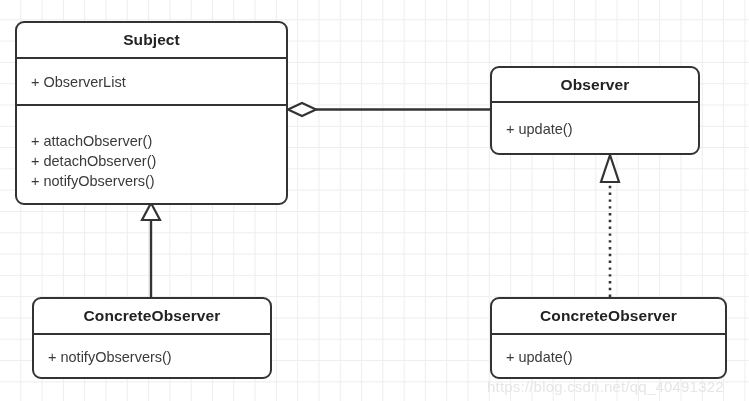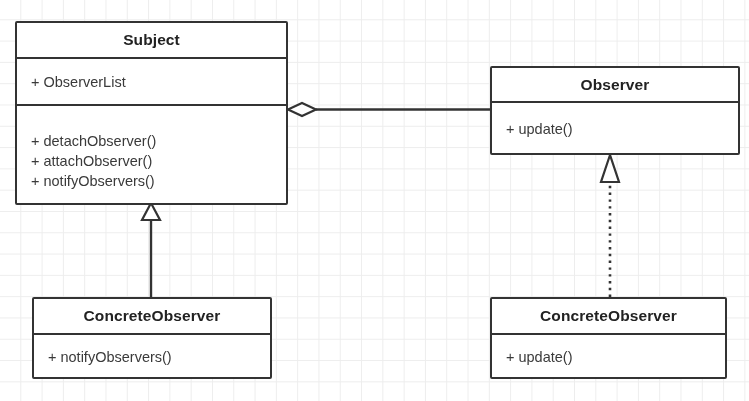--- a/index.html
+++ b/index.html
@@ -36,21 +36,21 @@
     width: 749px;
     height: 401px;
   }
 
   
   .uml-class {
     position: absolute;
     box-sizing: border-box;
     background: #ffffff;
     border: 2.4px solid #333333;
-    border-radius: 2px;
+    border-radius: 9px;
     z-index: 5;
   }
   .uml-title {
     text-align: center;
     font-weight: bold;
     color: #222222;
     letter-spacing: 0.1px;
     box-sizing: border-box;
     display: flex;
     align-items: center;
@@ -93,21 +93,21 @@
     font-size: 14.5px;
     justify-content: center;
     padding-top: 8px;
   }
   #box-subject .ops .member { line-height: 20px; }
 
   
   #box-observer {
     left: 490px;
     top: 66px;
-    width: 250px;
+    width: 210px;
     height: 89px;
   }
   #box-observer .uml-title {
     height: 33px;
     font-size: 15.5px;
   }
   #box-observer .ops {
     height: 51px;
     padding-left: 14px;
     font-size: 14.5px;
@@ -184,22 +184,22 @@
   </svg>
 
   <div class="uml-class" id="box-subject">
     <div class="uml-title">Subject</div>
     <div class="uml-divider"></div>
     <div class="uml-compartment attrs">
       <div class="member">+ ObserverList</div>
     </div>
     <div class="uml-divider"></div>
     <div class="uml-compartment ops">
+      <div class="member">+ attachObserver()</div>
       <div class="member">+ detachObserver()</div>
-      <div class="member">+ attachObserver()</div>
       <div class="member">+ notifyObservers()</div>
     </div>
   </div>
 
   <div class="uml-class" id="box-observer">
     <div class="uml-title">Observer</div>
     <div class="uml-divider"></div>
     <div class="uml-compartment ops">
       <div class="member">+ update()</div>
     </div>
@@ -214,14 +214,15 @@
   </div>
 
   <div class="uml-class" id="box-concrete-right">
     <div class="uml-title">ConcreteObserver</div>
     <div class="uml-divider"></div>
     <div class="uml-compartment ops">
       <div class="member">+ update()</div>
     </div>
   </div>
 
+  <div id="watermark">https://blog.csdn.net/qq_40491322</div>
 
 </div>
 
 </body></html>

